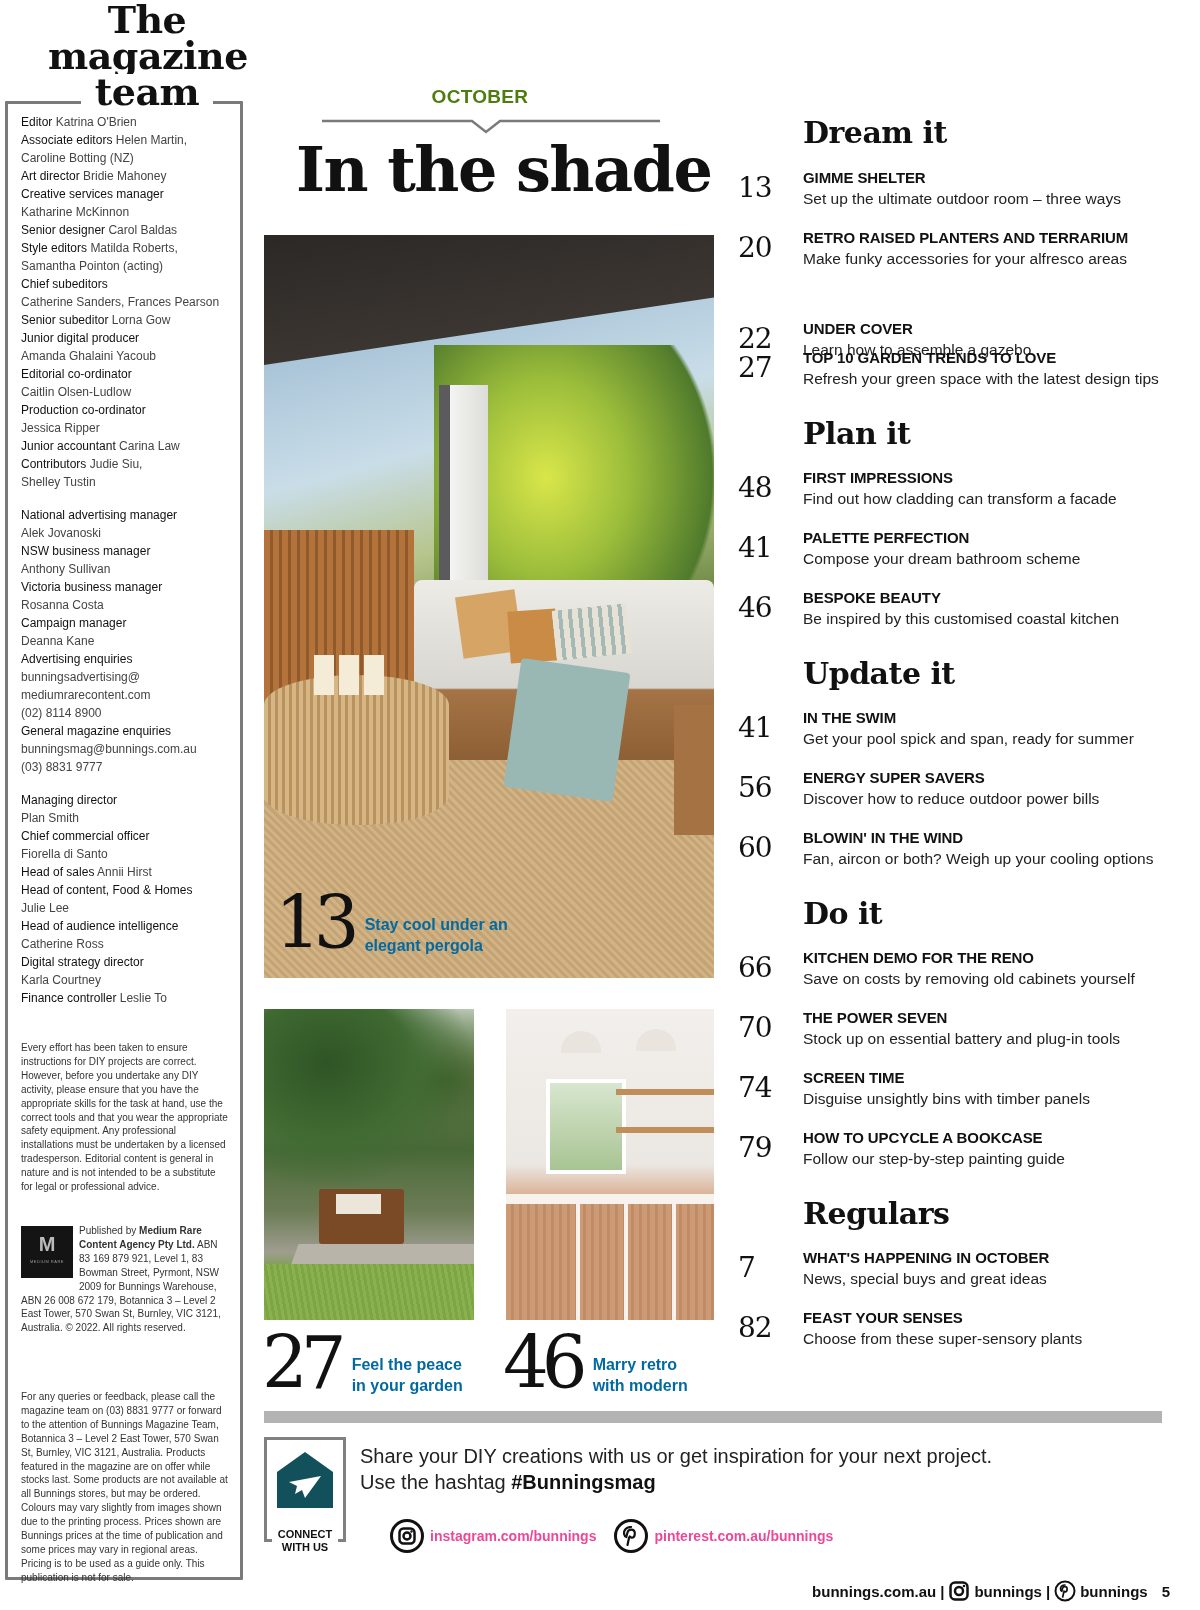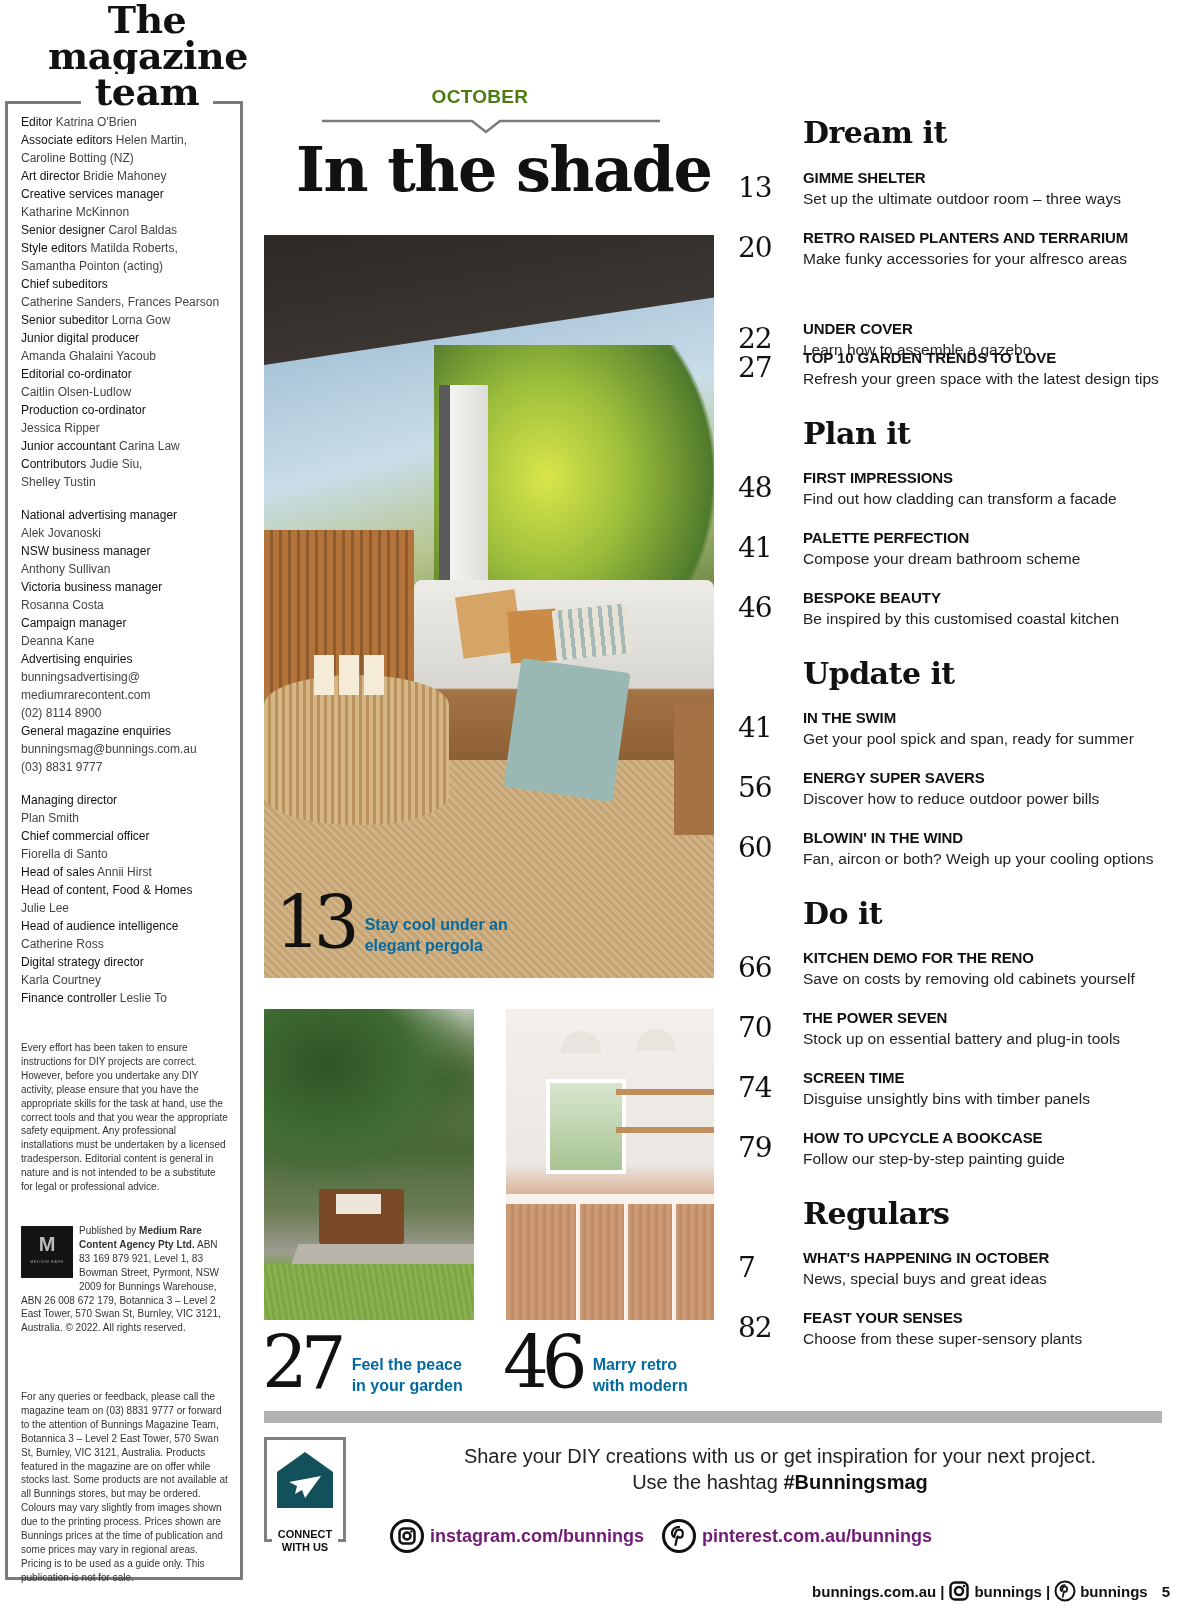--- a/index.html
+++ b/index.html
@@ -92,26 +92,26 @@
   .entry .pg { position: absolute; left: 18px; top: 0; font-family: "DejaVu Serif", serif; font-size: 28px; line-height: 40px; letter-spacing: -1px; color: #111; }
   .entry .h { position: absolute; left: 83px; top: 1px; font-weight: bold; font-size: 15px; line-height: 18px; color: #111; white-space: nowrap; letter-spacing: -0.1px; }
   .entry .d { position: absolute; left: 83px; top: 21px; font-size: 15.5px; line-height: 20px; color: #222; white-space: nowrap; }
 
   
   .grey-bar { position: absolute; left: 264px; top: 1411px; width: 898px; height: 12px; background: #b3b3b3; }
   .connect-box { position: absolute; left: 264px; top: 1437px; width: 82px; height: 105px; border: 3px solid #808080; border-bottom: none; }
   .connect-box::after { content: ""; position: absolute; left: -3px; right: -3px; bottom: 0; height: 3px; background: linear-gradient(90deg, #808080 0 8px, transparent 8px calc(100% - 8px), #808080 calc(100% - 8px)); }
   .connect-icon { position: absolute; left: 275px; top: 1450px; width: 60px; height: 60px; }
   .connect-label { position: absolute; left: 264px; top: 1528px; width: 82px; text-align: center; font-weight: bold; font-size: 11px; line-height: 13px; color: #111; }
-  .share { position: absolute; left: 380px; top: 1443px; width: 800px; text-align: center; font-size: 20px; line-height: 26px; color: #222; }
+  .share { position: absolute; left: 360px; top: 1443px; width: 800px; text-align: left; font-size: 20px; line-height: 26px; color: #222; }
   .share b { color: #111; }
   .socials { position: absolute; left: 390px; top: 1519px; display: flex; align-items: center; }
   .social { display: flex; align-items: center; margin-right: 18px; }
   .social .ic { width: 34px; height: 34px; border: 3px solid #111; border-radius: 50%; display: flex; align-items: center; justify-content: center; margin-right: 6px; }
-  .social .lbl { font-weight: bold; font-size: 18px; color: #701a75; }
+  .social .lbl { font-weight: bold; font-size: 14px; color: #ec4899; }
   .footer { position: absolute; right: 30px; top: 1580px; display: flex; align-items: center; font-weight: bold; font-size: 15px; color: #111; }
   .footer .sep { margin: 0 4px; }
   .footer .mini { width: 22px; height: 22px; display: inline-flex; align-items: center; justify-content: center; margin-right: 4px; }
   .footer .pnum { margin-left: 14px; }
 </style>
 </head>
 <body>
 
 <div class="team-box"></div>
 <div class="team-title">

